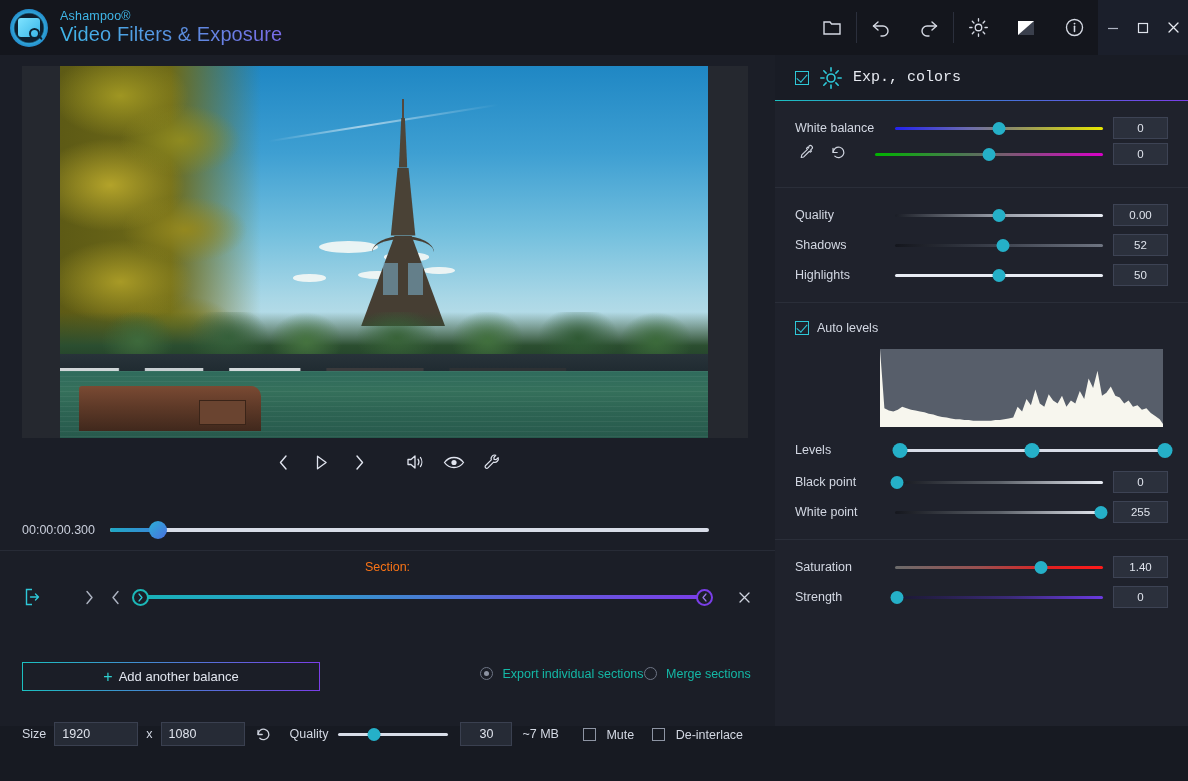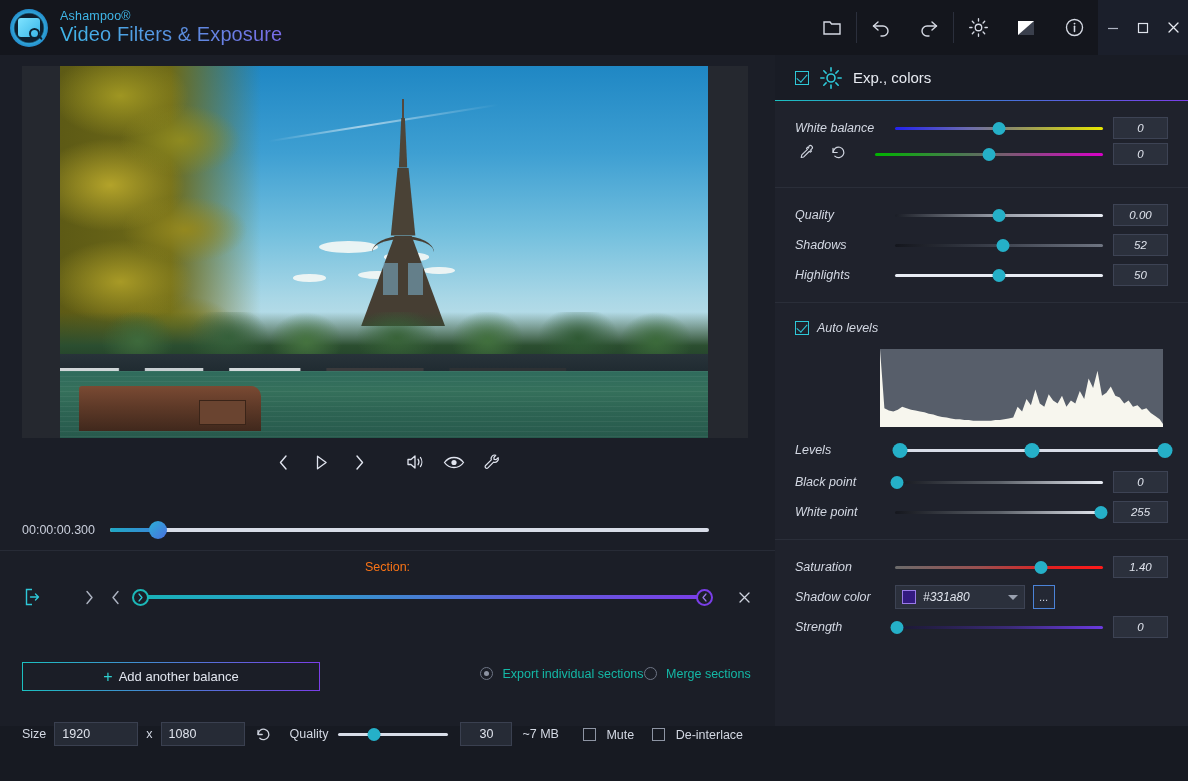--- a/index.html
+++ b/index.html
@@ -205,26 +205,26 @@
   .qs-knob { position:absolute; left:32%; width:13px;height:13px;border-radius:50%;background:#25b0c8;transform:translateX(-50%);cursor:pointer;}
   .chk { width:13px;height:13px;border:1.5px solid #8d94a3;display:inline-block;vertical-align:-2px;margin-right:6px;cursor:pointer;}
 
   
   .right {
     position:absolute; left:775px; top:55px; width:413px; height:671px;
     background:#1f222c; overflow:hidden;
   }
   .rp-head { height:45px; display:flex; align-items:center; gap:10px; padding-left:20px;
     background:#191c25; }
-  .rp-head .title { font-size:15px; color:#e7eaf1; }
+  .rp-head .title { font-size:15px; color:#e7eaf1;font-family:Liberation Mono, monospace; }
   .chk-cyan { width:14px;height:14px;border:1.5px solid #2ec8d8; position:relative; display:inline-block; cursor:pointer;}
   .chk-cyan.on::after{content:"";position:absolute;left:3px;top:0px;width:5px;height:9px;border:solid #2ec8d8;border-width:0 1.7px 1.7px 0;transform:rotate(42deg);}
   .grad-line { height:1px; background: linear-gradient(90deg,#1cc0c0 0%, #3a7fd5 45%, #7a3ee8 100%); }
 
-  .rp-sec { padding:12px 0 12px 0; border-bottom:1px solid #2a2e39;font-style:italic; }
+  .rp-sec { padding:12px 0 12px 0; border-bottom:1px solid #2a2e39; }
   .rowline { display:flex; align-items:center; height:30px; padding-left:20px; }
   .rlabel { width:100px; font-size:12.5px; color:#d3d8e3; flex:none; }
   .sl { position:relative; flex:1; height:20px; display:flex; align-items:center; margin-right:10px; }
   .sl-bg { position:absolute; left:0; right:0; height:3px; border-radius:2px; }
   .sl-knob { position:absolute; width:13px;height:13px;border-radius:50%;background:#25b0c8;transform:translateX(-50%);cursor:pointer;}
   .val {
     width:55px; height:22px; flex:none; background:#2b303c; border:1px solid #3d4354;
     font-size:11.5px; color:#dfe3ec; display:flex;align-items:center;justify-content:center;
     margin-right:20px; cursor:text;
   }
@@ -636,29 +636,20 @@
     <div class="rp-sec" style="border-bottom:none;">
       <div class="rowline">
         <span class="rlabel">Saturation</span>
         <div class="sl">
           <div class="sl-bg" style="background:linear-gradient(90deg,#6b6b6b 0%, #9a5050 40%, #e02020 75%, #ff1a1a 100%);"></div>
           <div class="sl-knob" style="left:70%;"></div>
         </div>
         <div class="val">1.40</div>
       </div>
 
-      <div class="colorrow">
-        <span class="rlabel">Shadow color</span>
-        <div class="colorbox">
-          <span class="swatch"></span>
-          <span class="cv">#331a80</span>
-          <span class="caret"></span>
-        </div>
-        <div class="dots-btn">...</div>
-      </div>
 
       <div class="rowline">
         <span class="rlabel">Strength</span>
         <div class="sl">
           <div class="sl-bg" style="background:linear-gradient(90deg,#1a1830 0%, #3a2a78 55%, #6a3ae0 100%);"></div>
           <div class="sl-knob" style="left:1%;"></div>
         </div>
         <div class="val">0</div>
       </div>
     </div>

